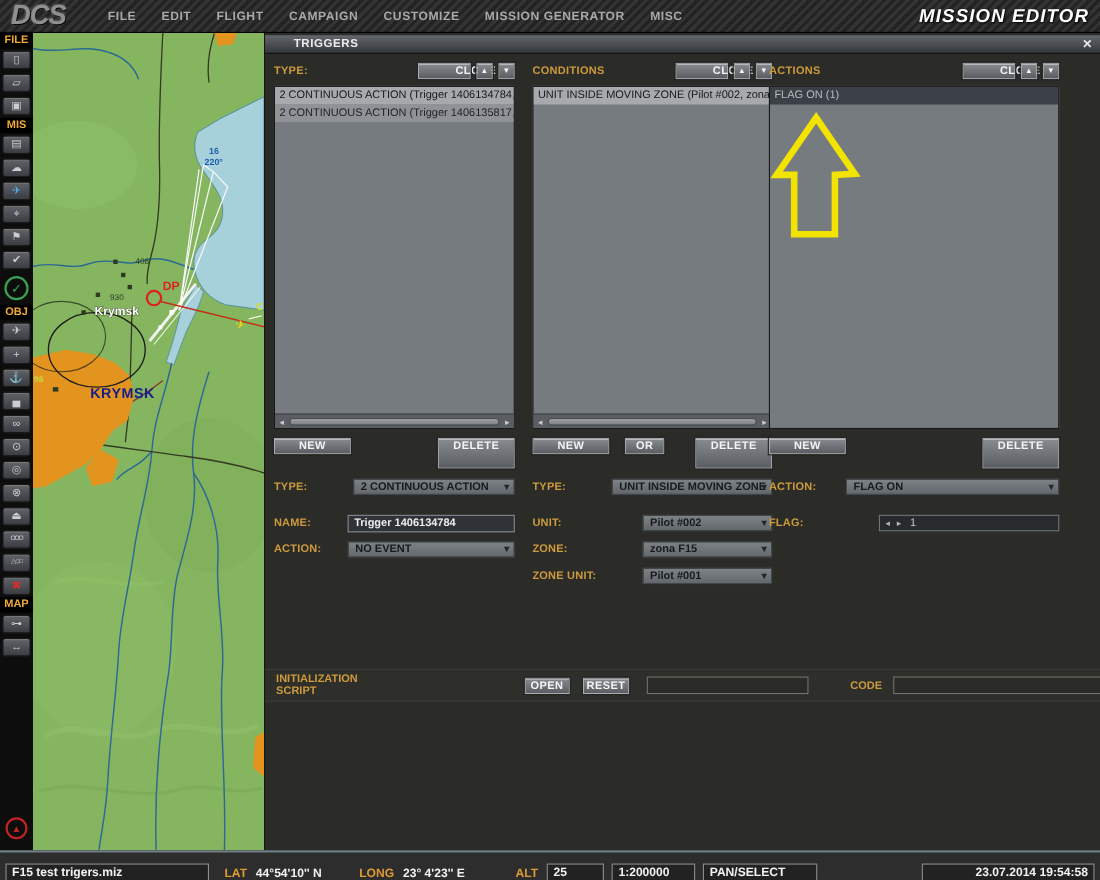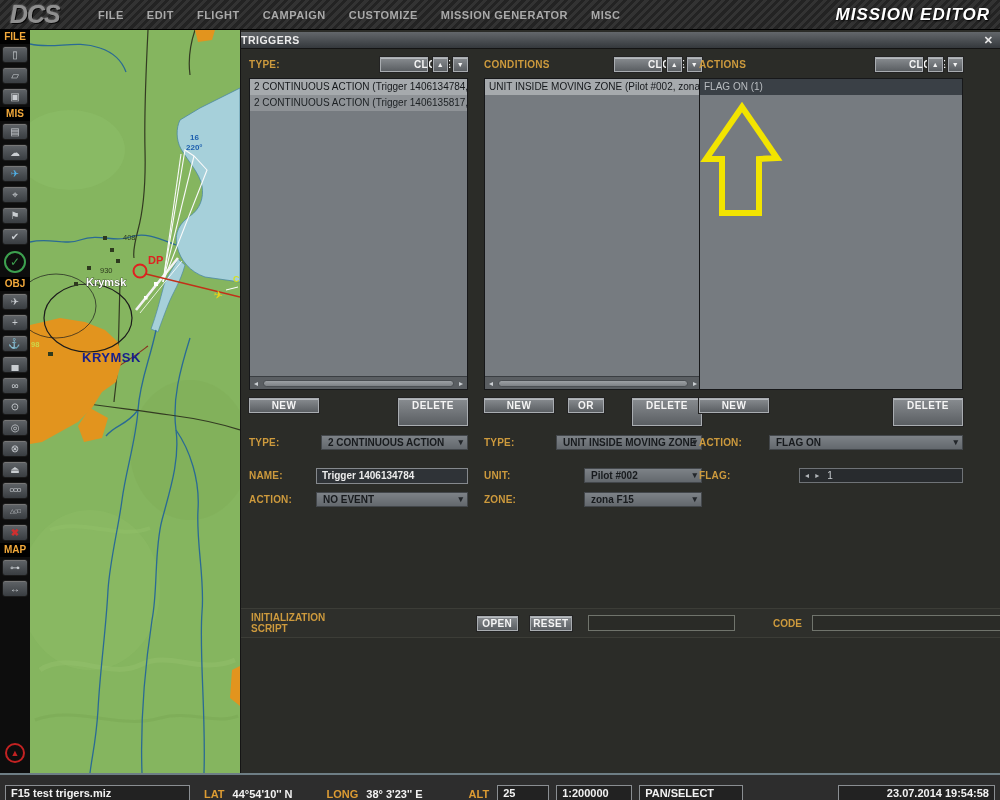--- a/index.html
+++ b/index.html
@@ -41,21 +41,21 @@
   
   #map-wrap { position:absolute; left:30px; top:30px; width:210px; height:743px;
     overflow:hidden; background:#85b55f; }
 
   
   #triggers-panel { position:absolute; left:240px; top:30px; width:760px; height:743px;
     background:#2b2c28; border-left:1px solid #151515; }
   #panel-titlebar { position:absolute; left:0; top:2px; width:760px; height:17px;
     background:linear-gradient(#63676b,#34383c); border-bottom:1px solid #141414;
     display:flex; align-items:center; }
-  #panel-title { font-size:10.5px; font-weight:bold; color:#ececec; padding-left:0;
+  #panel-title { font-size:10.5px; font-weight:bold; color:#ececec; padding-left:26px;
     letter-spacing:.5px; }
   #panel-close { margin-left:auto; margin-right:8px; color:#e8e8e8; font-size:11px;
     font-weight:bold; cursor:pointer; }
 
   .col { position:absolute; top:19px; }
   #col-type { left:8px;  width:219px; }
   #col-cond { left:243px; width:218px; }
   #col-act  { left:458px; width:264px; }
 
   .col-head { height:16px; margin-top:7px; display:flex; align-items:center; }
@@ -326,20 +326,24 @@
         <div class="dd" style="flex:1;">UNIT INSIDE MOVING ZONE</div>
       </div>
       <div class="field-row gap-lg">
         <span class="field-label" style="width:100px;">UNIT:</span>
         <div class="dd" style="flex:1;">Pilot #002</div>
       </div>
       <div class="field-row">
         <span class="field-label" style="width:100px;">ZONE:</span>
         <div class="dd" style="flex:1;">zona F15</div>
       </div>
+      <div class="field-row">
+        <span class="field-label" style="width:100px;">ZONE UNIT:</span>
+        <div class="dd" style="flex:1;">Pilot #001</div>
+      </div>
     </div>
 
     <div class="col" id="col-act">
       <div class="col-head">
         <span class="col-head-label">ACTIONS</span>
         <div class="btn clone-btn">CLONE</div>
         <div class="btn arrow-btn">▲</div>
         <div class="btn arrow-btn">▼</div>
       </div>
       <div class="list">
@@ -374,21 +378,21 @@
       <span id="code-label">CODE</span>
       <input class="tinput" id="code-input" value="" style="">
     </div>
   </div>
 
   <div id="status-bar">
     <div class="sbox" id="file-box">F15 test trigers.miz</div>
     <span class="coord-label">LAT</span>
     <span class="coord-value">44°54'10'' N</span>
     <span class="coord-label" style="margin-left:34px;">LONG</span>
-    <span class="coord-value">38° 3'23'' E</span>
+    <span class="coord-value">23° 4'23'' E</span>
     <span class="coord-label" style="margin-left:46px;">ALT</span>
     <div class="sbox" id="alt-box">25</div>
     <div class="sbox" id="scale-box">1:200000</div>
     <div class="sbox" id="mode-box">PAN/SELECT</div>
     <div class="sbox" id="time-box">23.07.2014 19:54:58</div>
   </div>
 
 </div>
 
 </body></html>

